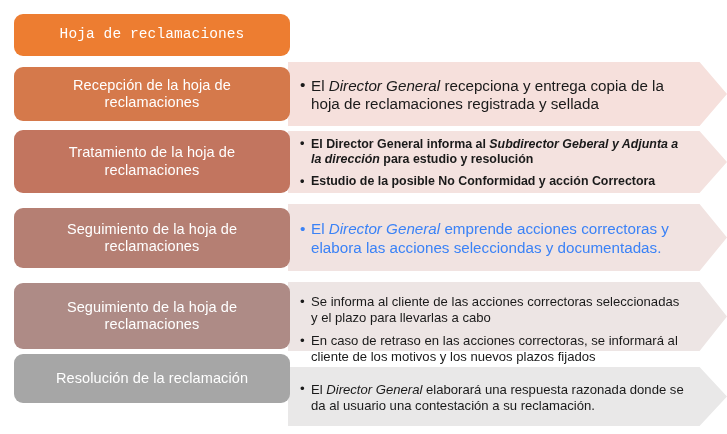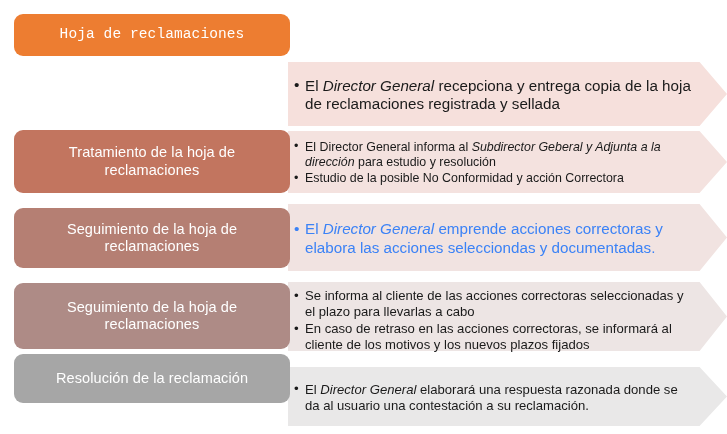--- a/index.html
+++ b/index.html
@@ -63,52 +63,55 @@
     display: flex;
     flex-direction: column;
     justify-content: center;
     color: #1a1a1a;
   }
   .bullet-line {
     display: block;
     position: relative;
     padding-left: 11px;
     line-height: 1.2;
-    margin: 0;
+    margin: 6px;
   }
   .bullet-line + .bullet-line {
     margin-top: 2px;
   }
   .bullet-line::before {
     content: "\2022";
     position: absolute;
     left: 0;
     top: -0.5px;
     font-size: 1.02em;
     line-height: 1.2;
   }
   .t-big { font-size: 15.2px; }
-  .t-small { font-size: 12.4px; }
+  .t-small { font-size: 12.4px; font-weight: bold; }
   .t-mid { font-size: 13.1px; }
   .em { font-style: italic; }
 </style>
 </head>
 <body>
 
 <div id="diagram" style="background: rgb(255, 255, 255);">
     <div class="stage-box" style="top: 14px; height: 42px; background: rgb(237, 125, 49); color: rgb(255, 255, 255); font-family: Liberation Mono, monospace;">
       <span class="stage-label">Hoja de reclamaciones</span>
     </div>
     <div class="arrow-wrap" style="top: 62px; height: 64px;">
       <svg class="arrow-svg" viewBox="0 0 439 64" preserveAspectRatio="none">
         <polygon points="0,0 402,0 402,-11.2 439,32.0 402,75.2 402,64 0,64" fill="#F6E0DC"></polygon>
       </svg>
       <div class="arrow-text t-big" style="color: rgb(26, 26, 26);">
         <p class="bullet-line"><span>El </span><span class="em">Director General</span><span> recepciona y entrega copia de la hoja de reclamaciones registrada y sellada</span></p>
       </div>
+    </div>
+    <div class="stage-box" style="top: 67px; height: 54px; background: rgb(213, 121, 75); color: rgb(255, 255, 255);">
+      <span class="stage-label">Recepción de la hoja de reclamaciones</span>
     </div>
     <div class="arrow-wrap" style="top: 131px; height: 62px;">
       <svg class="arrow-svg" viewBox="0 0 439 62" preserveAspectRatio="none">
         <polygon points="0,0 402,0 402,-10.8 439,31.0 402,72.8 402,62 0,62" fill="#F4E2DF"></polygon>
       </svg>
       <div class="arrow-text t-small" style="color: rgb(26, 26, 26);">
         <p class="bullet-line"><span>El Director General informa al </span><span class="em">Subdirector Geberal y Adjunta a la dirección</span><span> para estudio y resolución</span></p>
         <p class="bullet-line"><span>Estudio de la posible No Conformidad y acción Correctora</span></p>
       </div>
     </div>

